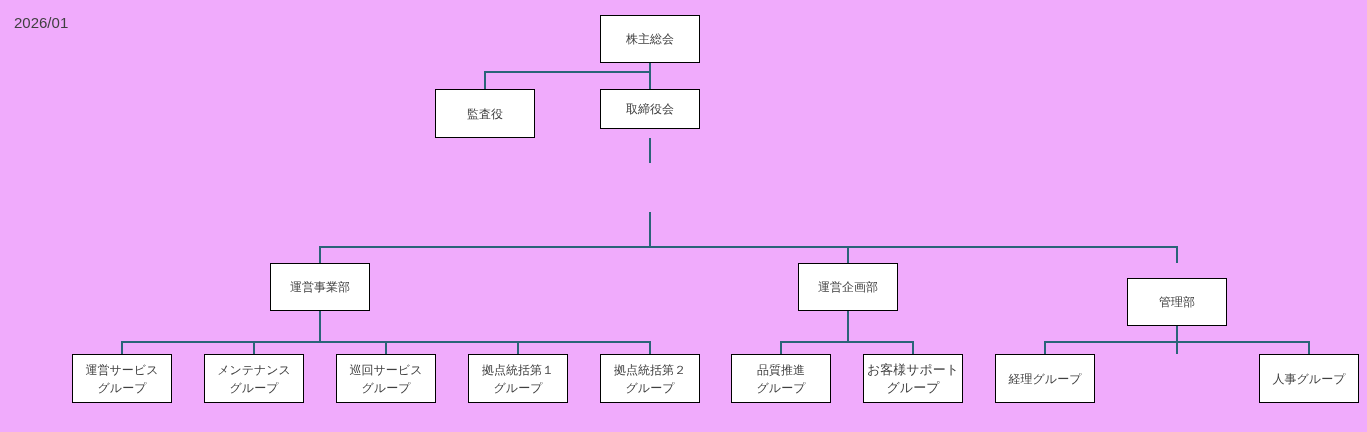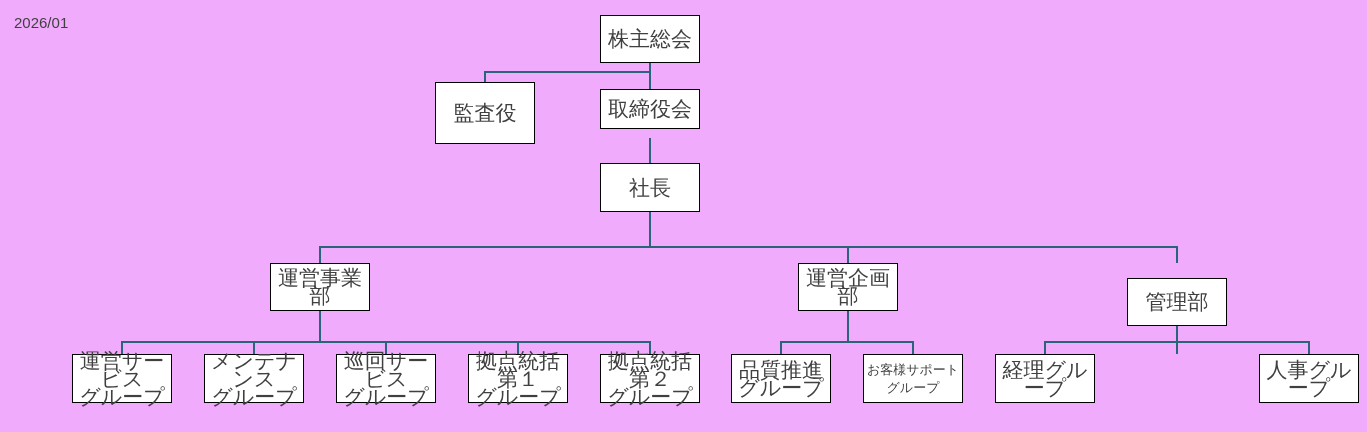--- a/index.html
+++ b/index.html
@@ -39,21 +39,21 @@
     position: absolute;
     width: 100px;
     height: 48px;
     box-sizing: border-box;
     border: 1px solid var(--box-border);
     background: var(--box-fill);
     display: flex;
     align-items: center;
     justify-content: center;
     text-align: center;
-    font-size: 21px;
+    font-size: 12px;
     line-height: 18px;
     white-space: pre-line;
     color: var(--text);
   }
   .box.group { height: 49px; }
   .box.small { font-size: 13px; }
 </style>
 </head>
 <body>
 
@@ -81,23 +81,22 @@
     <polyline points="518,342 518,354"></polyline>
 
     <polyline points="848,311 848,343"></polyline>
     <polyline points="781,354 781,342 913,342 913,354"></polyline>
 
     <polyline points="1177,311 1177,354"></polyline>
     <polyline points="1045,354 1045,342 1309,342 1309,354"></polyline>
   </svg>
 
   <div class="box" style="left:600px;top:15px">株主総会</div>
-  <div class="box" style="left:435px;top:82px;height:62px">監査役</div>
+  <div class="box" style="left:435px;top:89px;height:49px">監査役</div>
   <div class="box" style="left:600px;top:89px;height:40px">取締役会</div>
-  <div class="box" style="left:600px;top:163px;height:49px">社長</div>
 
   <div class="box" style="left:270px;top:263px">運営事業部</div>
   <div class="box" style="left:798px;top:263px">運営企画部</div>
   <div class="box" style="left:1127px;top:278px">管理部</div>
 
   <div class="box group" style="left:72px;top:354px">運営サービス
 グループ</div>
   <div class="box group" style="left:204px;top:354px">メンテナンス
 グループ</div>
   <div class="box group" style="left:336px;top:354px">巡回サービス

